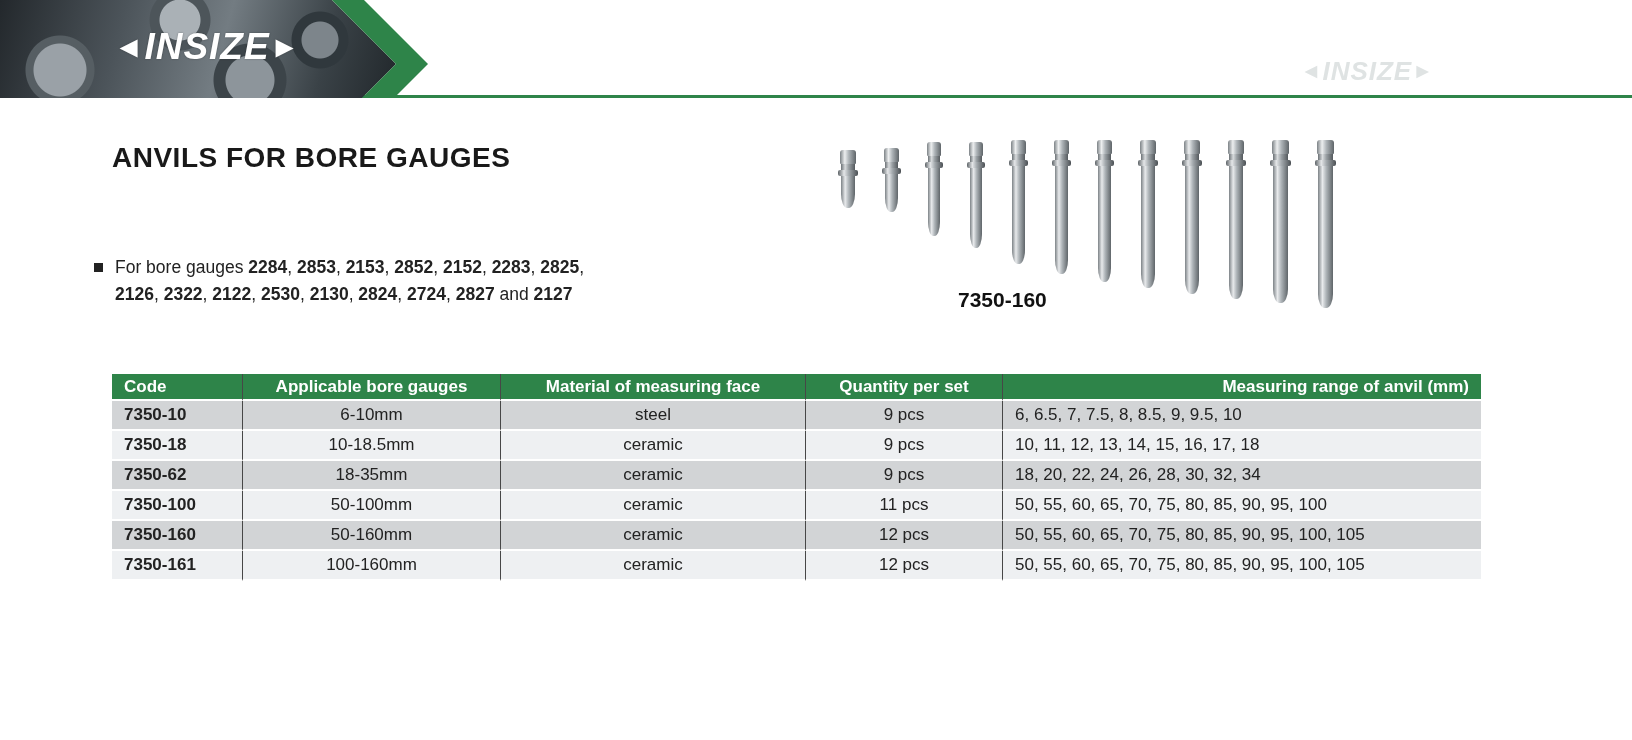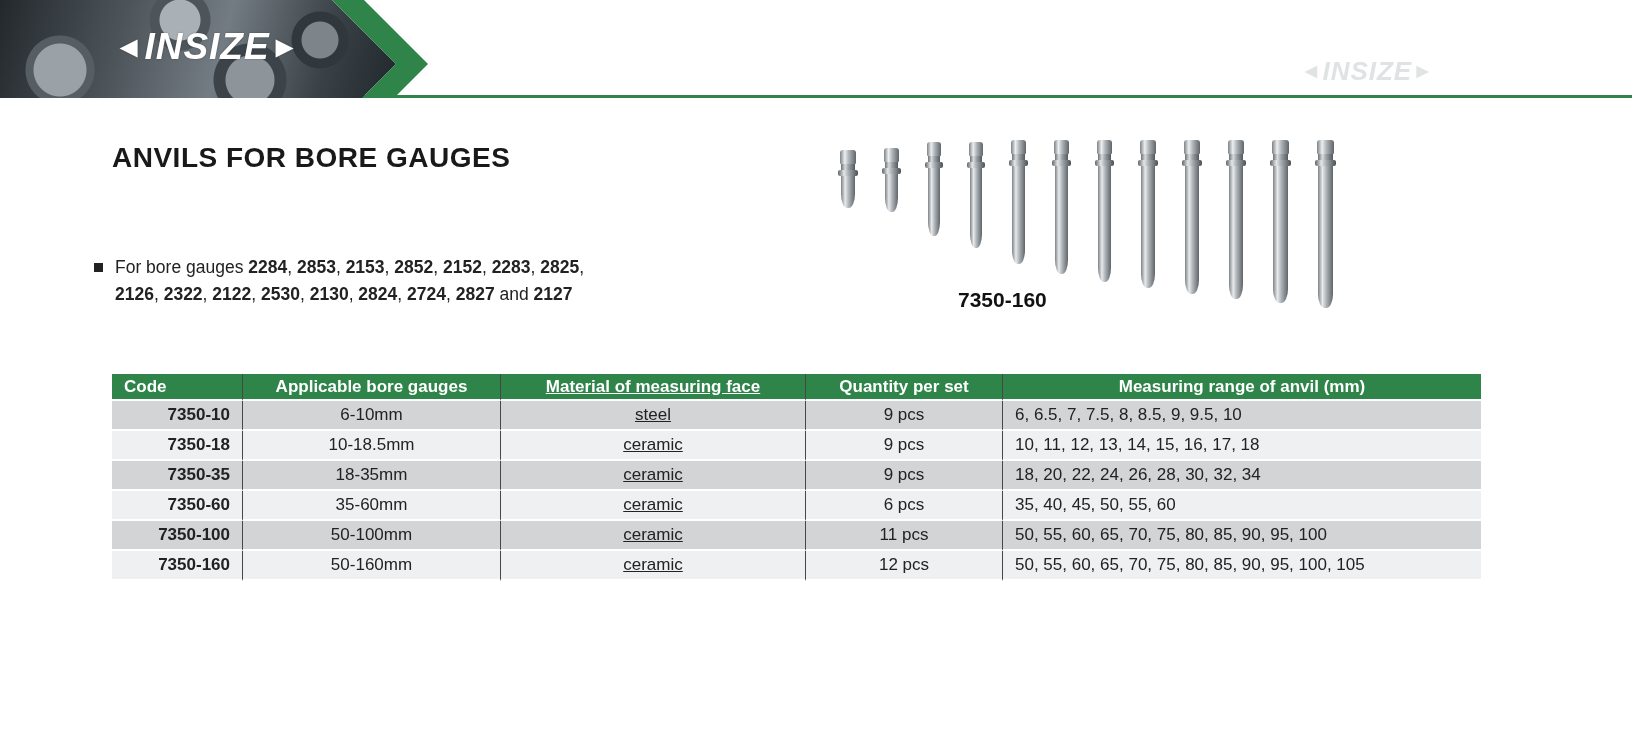--- a/index.html
+++ b/index.html
@@ -56,26 +56,26 @@
   .spec th {
     background:var(--green); color:#ffffff; font-weight:bold; height:27px;
     border-right:1px solid #474747; border-bottom:2px solid #ffffff; padding:0 12px;
   }
   .spec td {
     height:30px; border-right:1px solid #474747; border-bottom:2px solid #ffffff; padding:0 12px; color:#222;
   }
   .spec th:last-child, .spec td:last-child { border-right:none; }
   .spec tr:nth-child(odd) td { background:var(--rowdark); }
   .spec tr:nth-child(even) td { background:var(--rowlight); }
-  .c0 { width:131px; text-align:right; font-weight:bold; }
+  .c0 { width:131px; text-align:left; font-weight:bold; }
   .c1 { width:258px; text-align:center; }
-  .c2 { width:305px; text-align:center;text-decoration:underline; }
+  .c2 { width:305px; text-align:center; }
   .c3 { width:197px; text-align:center; }
   .c4 { width:478px; text-align:left; }
-  th.c0 { text-align:left;margin-left:16px; } th.c4 { text-align:center; }
+  th.c0 { text-align:left;margin-left:16px; } th.c4 { text-align:right; }
 </style>
 </head>
 <body>
 
 <div class="page">
 
   <div class="hdr">
     <div class="hdr-rule"></div>
     <div class="hdr-photo"></div>
     <svg class="chevron" width="460" height="98">
@@ -189,43 +189,43 @@
           <td class="c4">6, 6.5, 7, 7.5, 8, 8.5, 9, 9.5, 10</td>
         </tr>
         <tr>
           <td class="c0">7350-18</td>
           <td class="c1">10-18.5mm</td>
           <td class="c2">ceramic</td>
           <td class="c3">9 pcs</td>
           <td class="c4">10, 11, 12, 13, 14, 15, 16, 17, 18</td>
         </tr>
         <tr>
-          <td class="c0">7350-35</td>
+          <td class="c0">7350-62</td>
           <td class="c1">18-35mm</td>
           <td class="c2">ceramic</td>
           <td class="c3">9 pcs</td>
           <td class="c4">18, 20, 22, 24, 26, 28, 30, 32, 34</td>
         </tr>
         <tr>
-          <td class="c0">7350-60</td>
-          <td class="c1">35-60mm</td>
-          <td class="c2">ceramic</td>
-          <td class="c3">6 pcs</td>
-          <td class="c4">35, 40, 45, 50, 55, 60</td>
-        </tr>
-        <tr>
           <td class="c0">7350-100</td>
           <td class="c1">50-100mm</td>
           <td class="c2">ceramic</td>
           <td class="c3">11 pcs</td>
           <td class="c4">50, 55, 60, 65, 70, 75, 80, 85, 90, 95, 100</td>
         </tr>
         <tr>
           <td class="c0">7350-160</td>
           <td class="c1">50-160mm</td>
           <td class="c2">ceramic</td>
           <td class="c3">12 pcs</td>
           <td class="c4">50, 55, 60, 65, 70, 75, 80, 85, 90, 95, 100, 105</td>
         </tr>
+        <tr>
+          <td class="c0">7350-161</td>
+          <td class="c1">100-160mm</td>
+          <td class="c2">ceramic</td>
+          <td class="c3">12 pcs</td>
+          <td class="c4">50, 55, 60, 65, 70, 75, 80, 85, 90, 95, 100, 105</td>
+        </tr>
       </tbody>
   </table>
 
 </div>
 
 </body></html>

